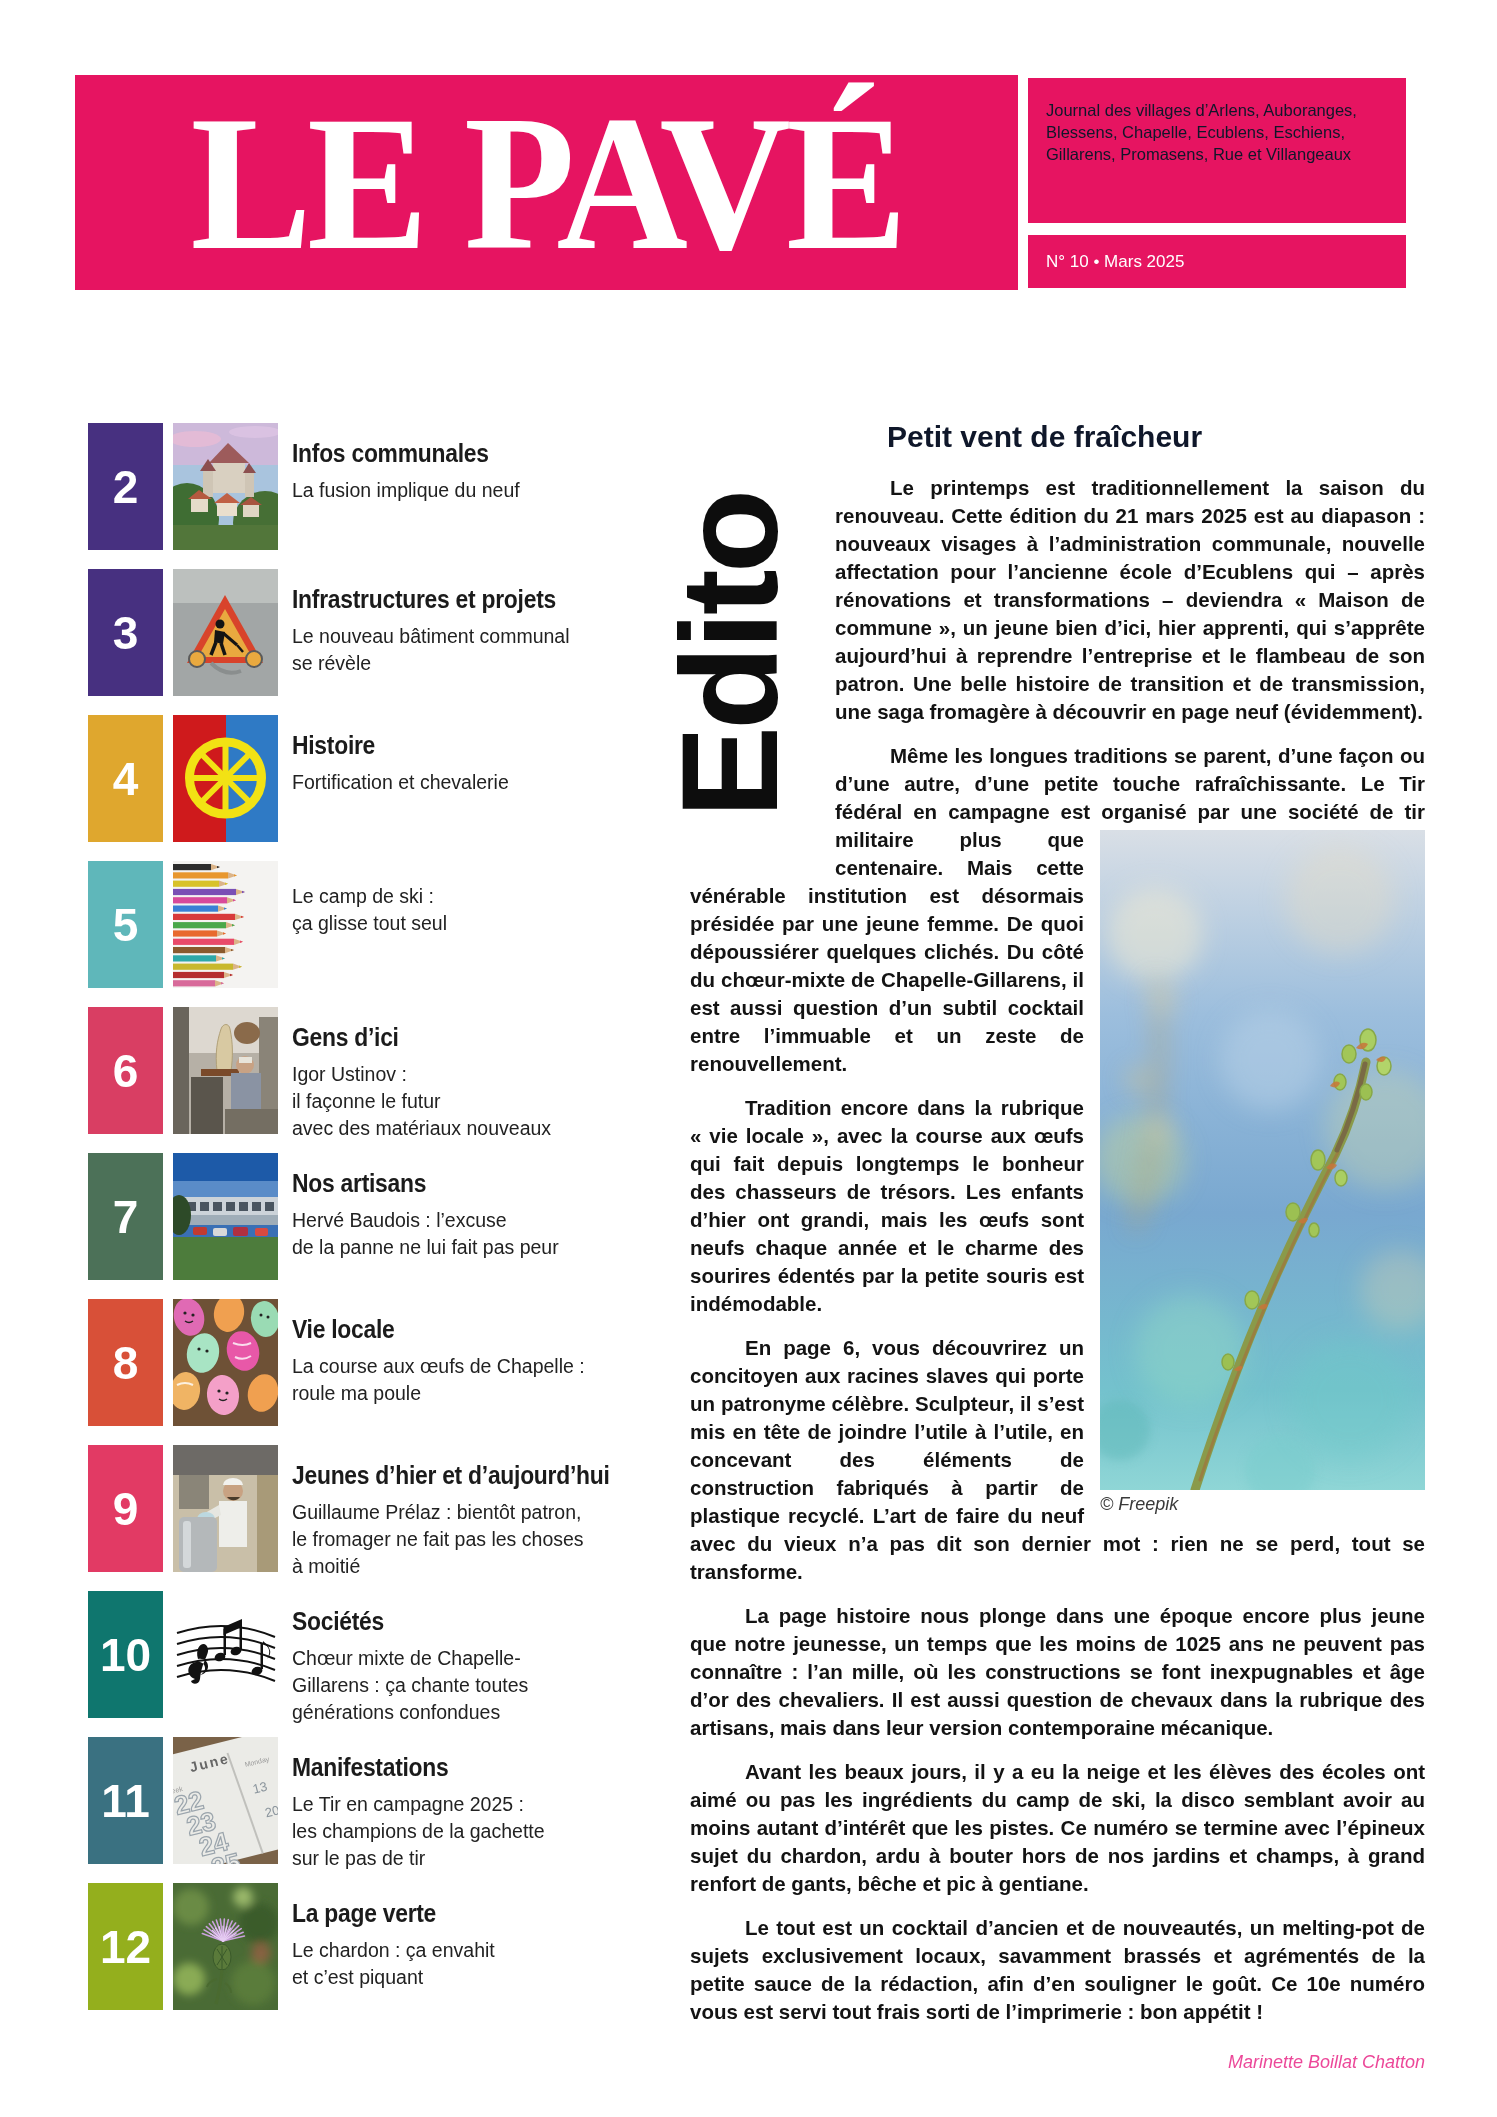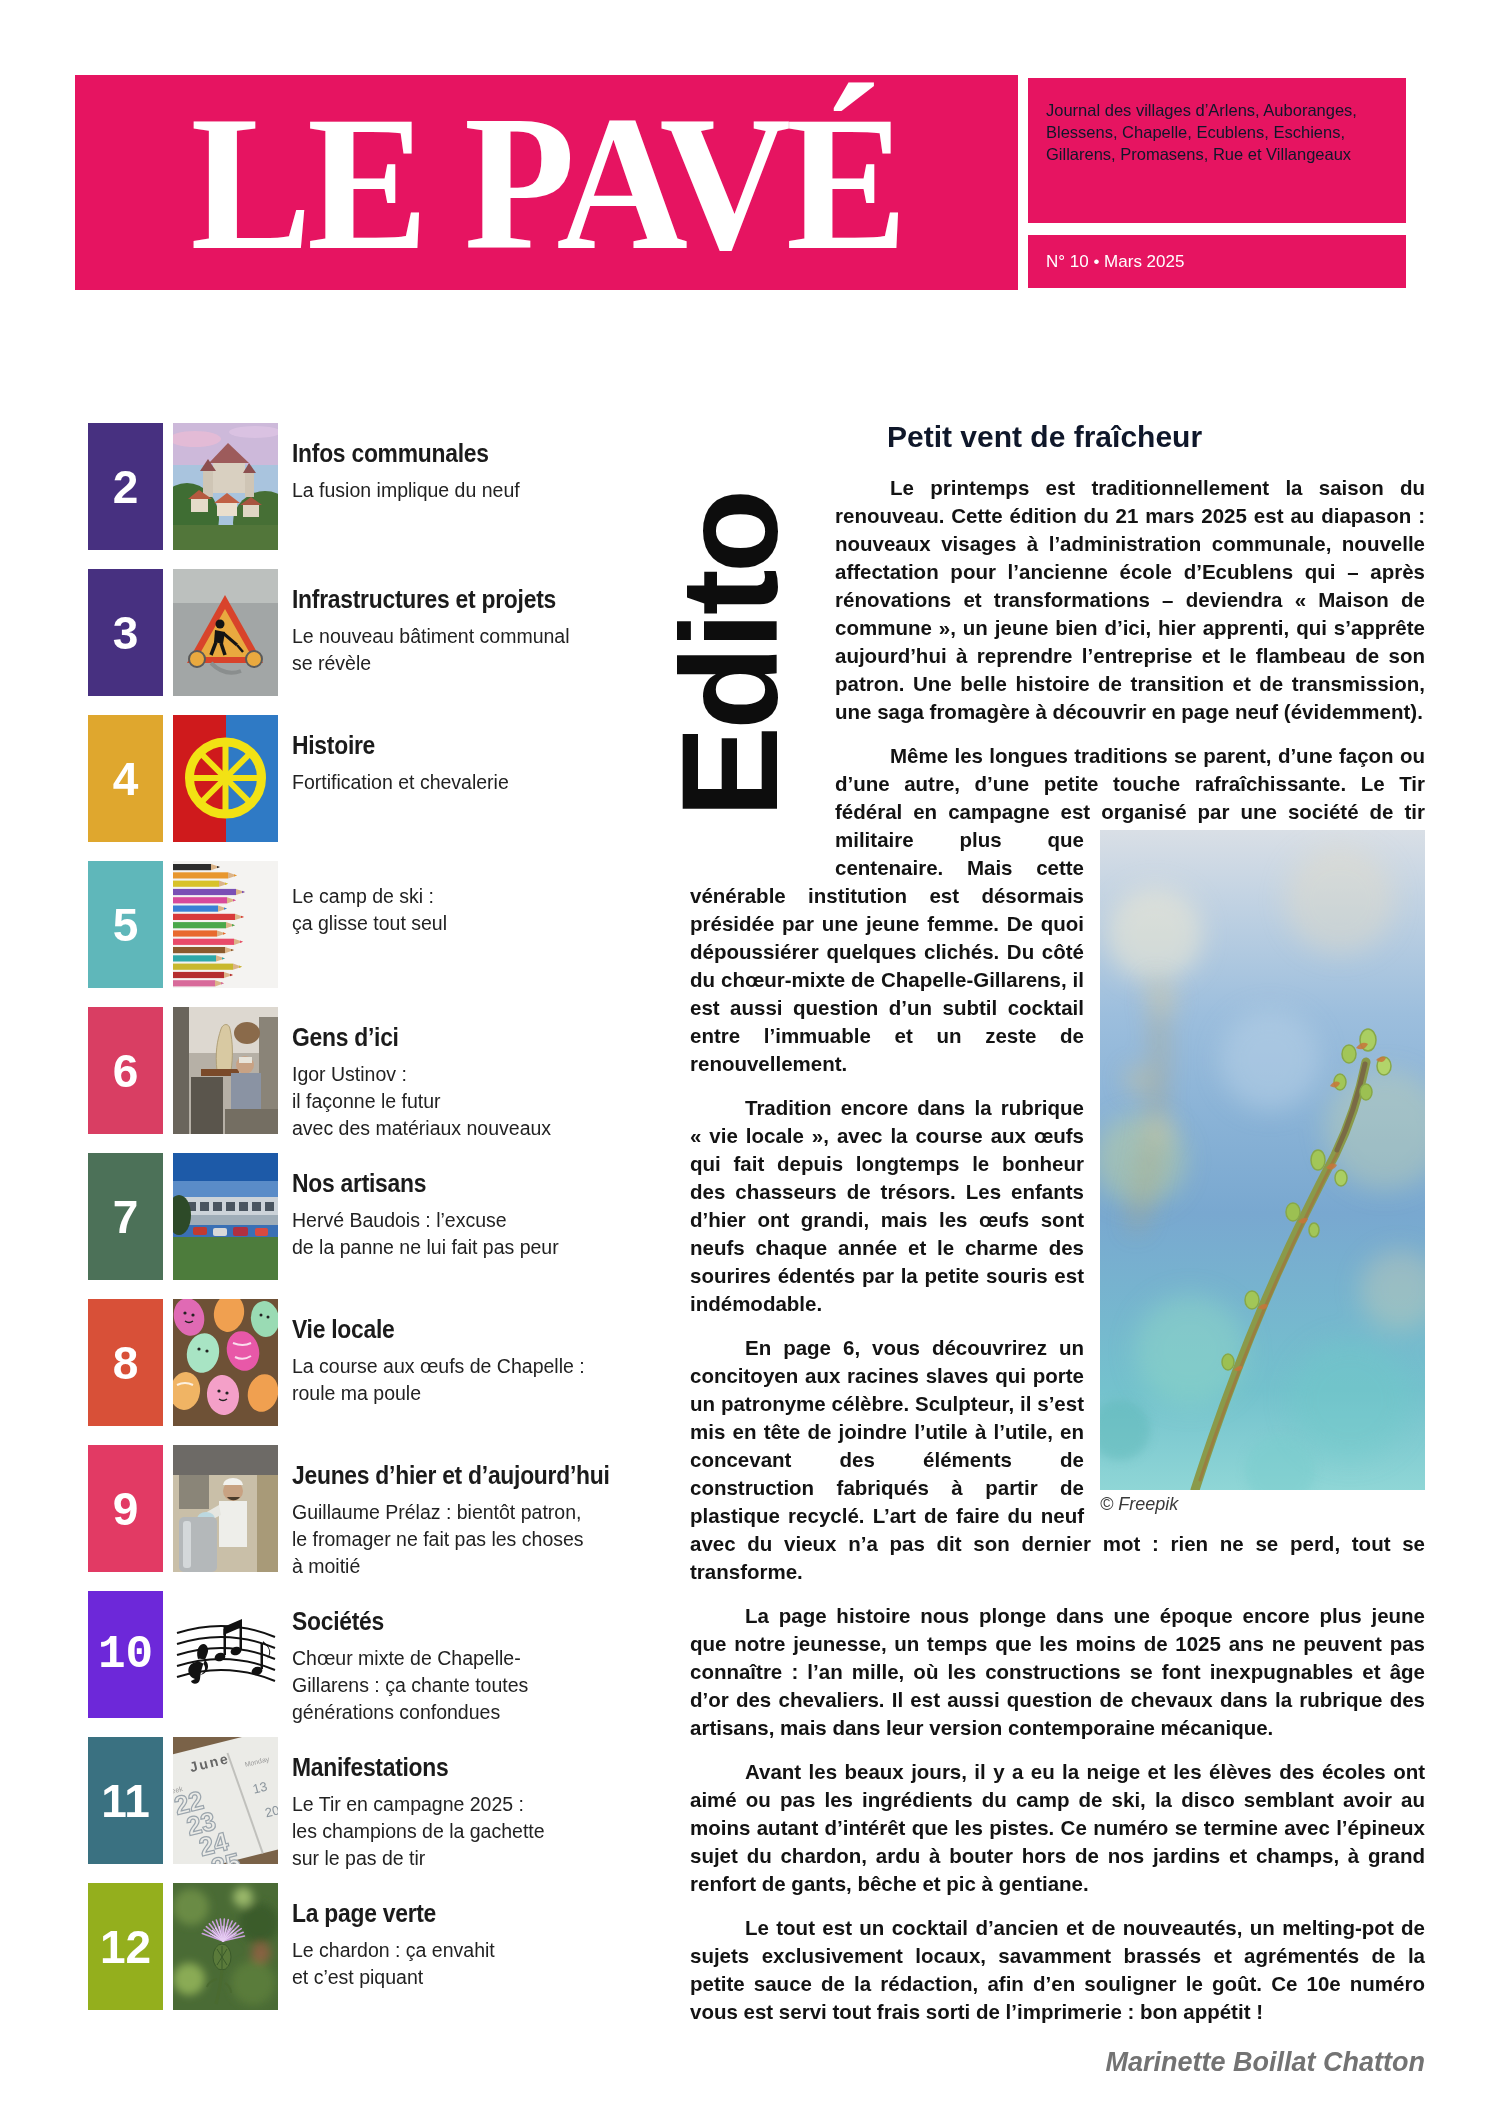--- a/index.html
+++ b/index.html
@@ -32,21 +32,21 @@
   .edito-col{position:absolute;left:690px;top:420px;width:735px;text-align:justify;
         font-size:20.5px;line-height:28px;color:#131313;}
   .spacer-left{float:left;width:145px;height:450px;}
   .spacer-right{float:right;width:0;height:410px;}
   .photo{float:right;clear:right;width:325px;margin:0 0 4px 16px;}
   .photo svg{display:block;width:325px;height:660px;}
   .photo figcaption{font-style:italic;font-size:18px;color:#3a3a3a;text-align:left;}
   .edito-col h2{margin:0 0 20px 0;font-size:30px;line-height:34px;font-weight:700;color:#0f172a;
         text-indent:52px;text-align:left;}
   .edito-col p{margin:16px 0 13px 0;text-indent:55px;font-weight:bold;}
-  .signature{margin-top:22px;text-align:right;font-style:italic;font-size:27px;color:#737373;font-weight:bold;}
+  .signature{margin-top:22px;text-align:right;font-style:italic;font-size:18px;color:#ec4899;}
 </style>
 </head>
 <body>
 
 <div class="page">
 
   <div class="logo-block">
     <div class="logo">LE PAVÉ</div>
   </div>
   <div class="tagline-block">
@@ -302,21 +302,21 @@
           </svg>
         </div>
         <div class="toc-text">
           <div class="toc-title"><span>Jeunes d’hier et d’aujourd’hui</span></div>
           <div class="toc-desc">Guillaume Prélaz : bientôt patron,
 le fromager ne fait pas les choses
 à moitié</div>
         </div>
       </div>
       <div class="toc-row" style="top: 1591px;">
-        <div class="pagebox" style="background: #6d28d9; font-family: Liberation Mono, monospace;">10</div>
+        <div class="pagebox" style="background: #0f766e;">10</div>
         <div class="thumb">
           <svg viewBox="0 0 105 127" preserveAspectRatio="none">
    <rect width="105" height="127" fill="#ffffff"></rect>
    <g stroke="#111" stroke-width="2" fill="none">
      <path d="M4,42 q50,-16 98,4"></path>
               <path d="M4,53 q50,-16 98,4"></path>
               <path d="M4,64 q50,-16 98,4"></path>
      <path d="M4,75 q50,-16 98,4"></path>
               <path d="M4,86 q50,-16 98,4"></path>
    </g>

